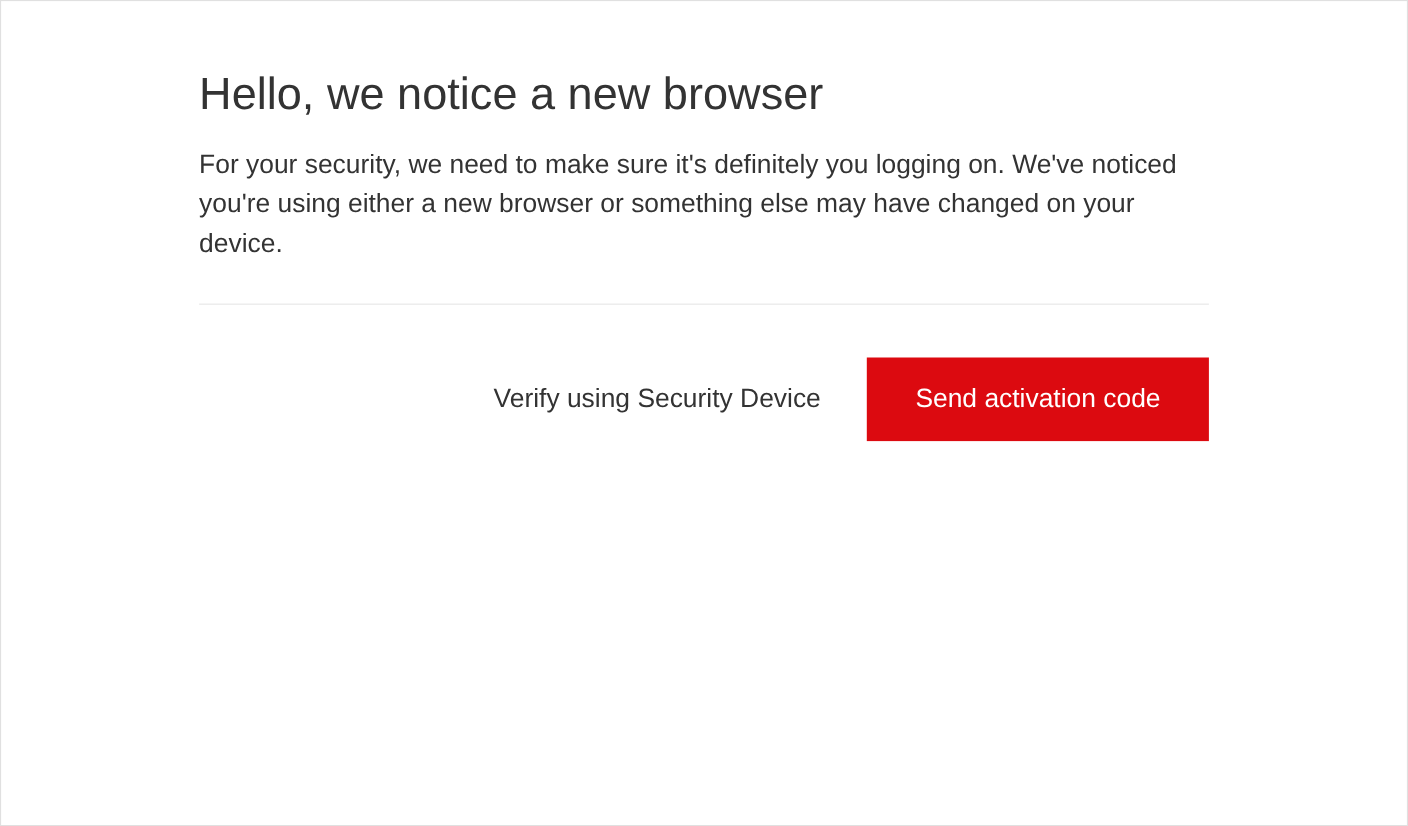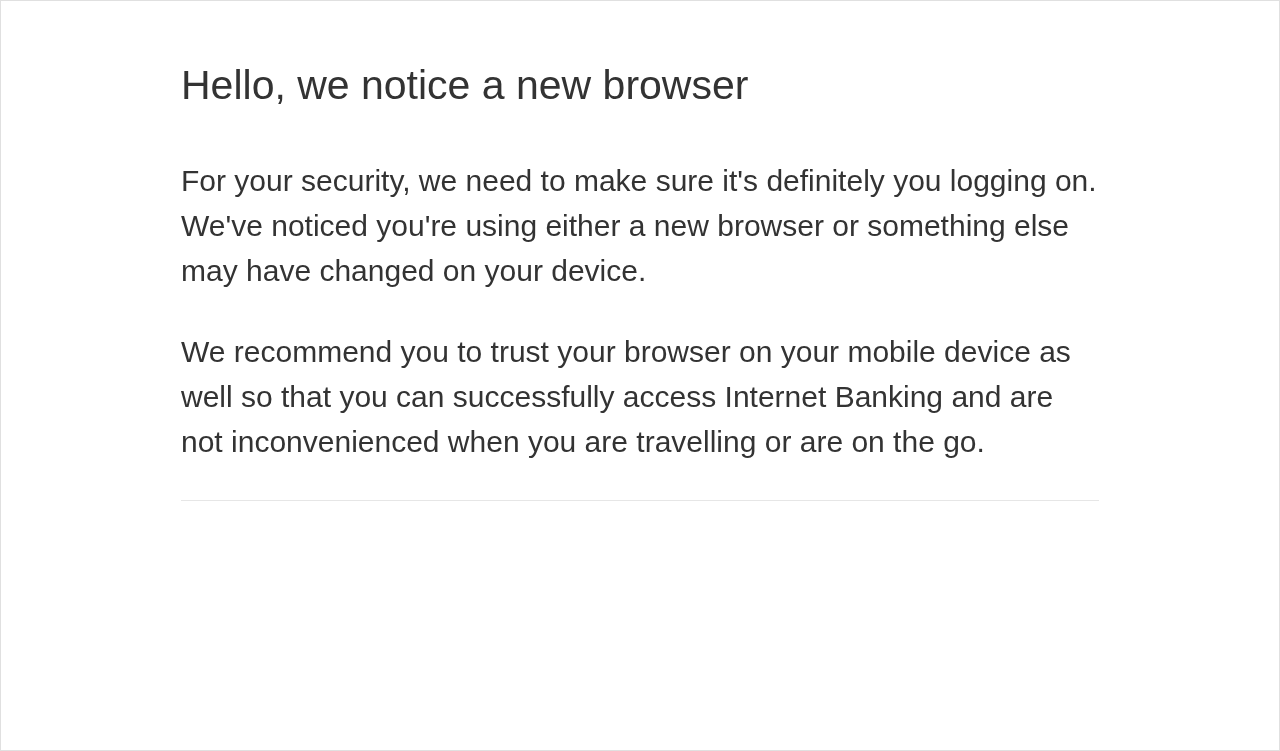--- a/index.html
+++ b/index.html
@@ -18,25 +18,25 @@
       width: 100%;
       height: 100%;
       border: 1px solid #e0e0e0;
       padding: 60px 180px 40px 180px;
       position: relative;
     }
     .page-title {
       font-size: 41px;
       font-weight: 300;
       color: #333333;
-      margin-bottom: 48px;
+      margin-bottom: 22px;
       line-height: 1.2;
     }
     .body-text {
-      font-size: 30px;
+      font-size: 24px;
       color: #333333;
       line-height: 1.5;
       margin-bottom: 36px;
       font-weight: 400;
     }
     .divider {
       border: none;
       border-top: 1px solid #e6e6e6;
       margin-top: 28px;
       margin-bottom: 48px;
@@ -67,17 +67,20 @@
       font-family: inherit;
     }
   </style>
 </head>
 <body>
 
 <div class="page-container">
   <h1 class="page-title">Hello, we notice a new browser</h1>
 
   <p class="body-text">For your security, we need to make sure it's definitely you logging on. We've noticed you're using either a new browser or something else may have changed on your device.</p>
-  <p class="body-text">We recommend you to trust your browser on your mobile device as well so that you can successfully access Internet Banking and are not inconvenienced when you are travelling or are on the go.</p>
 
   <hr class="divider">
 
+  <div class="action-row">
+    <button class="link-button">Verify using Security Device</button>
+    <button class="primary-button">Send activation code</button>
+  </div>
 </div>
 
 </body></html>

